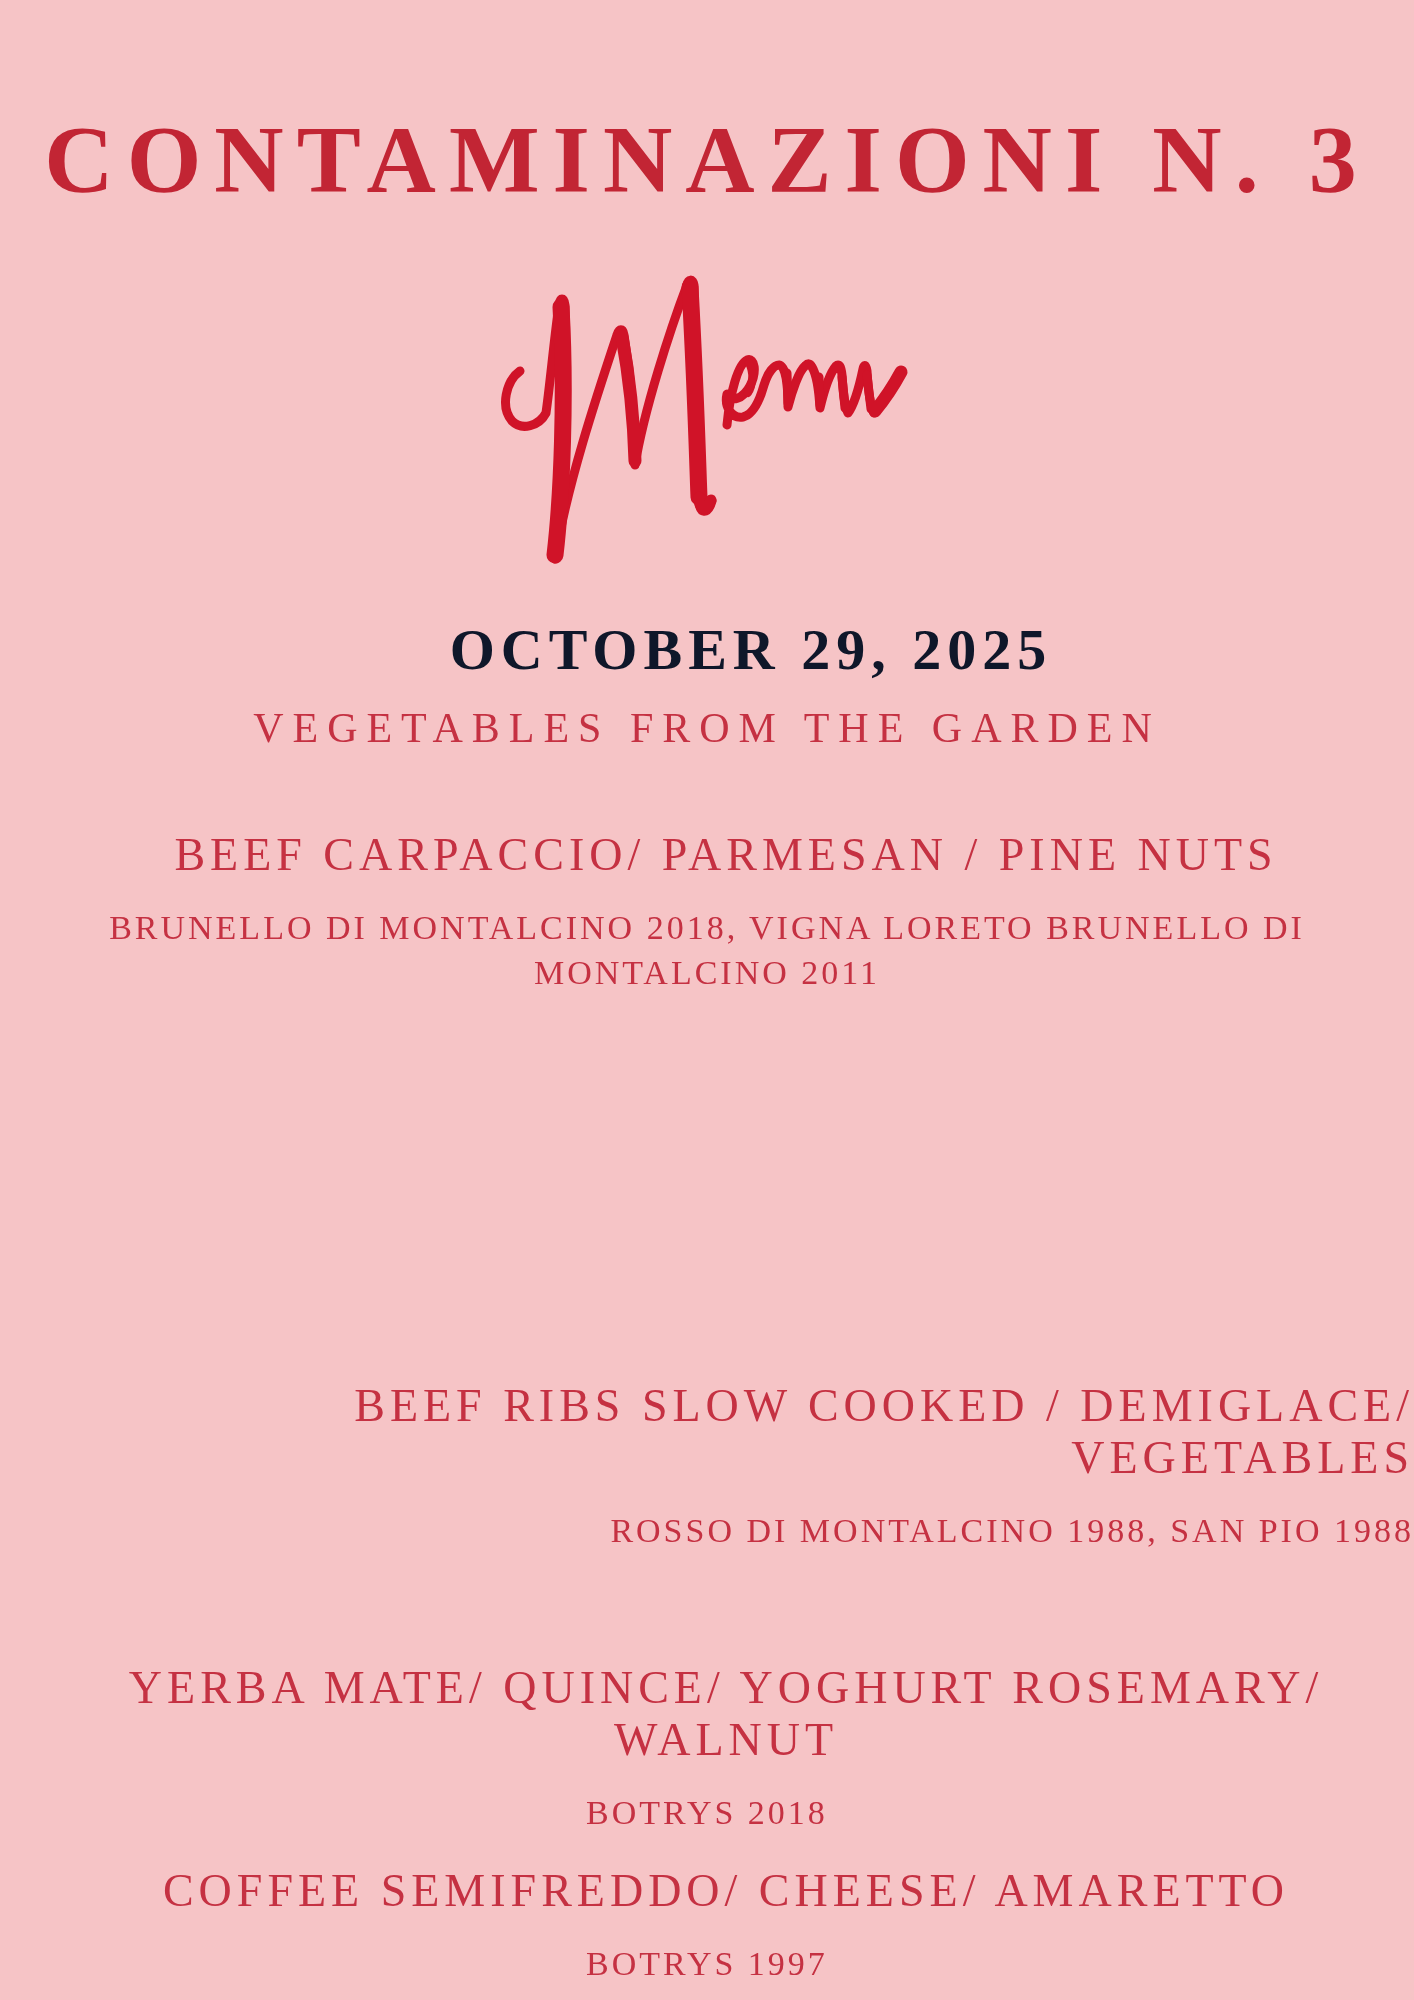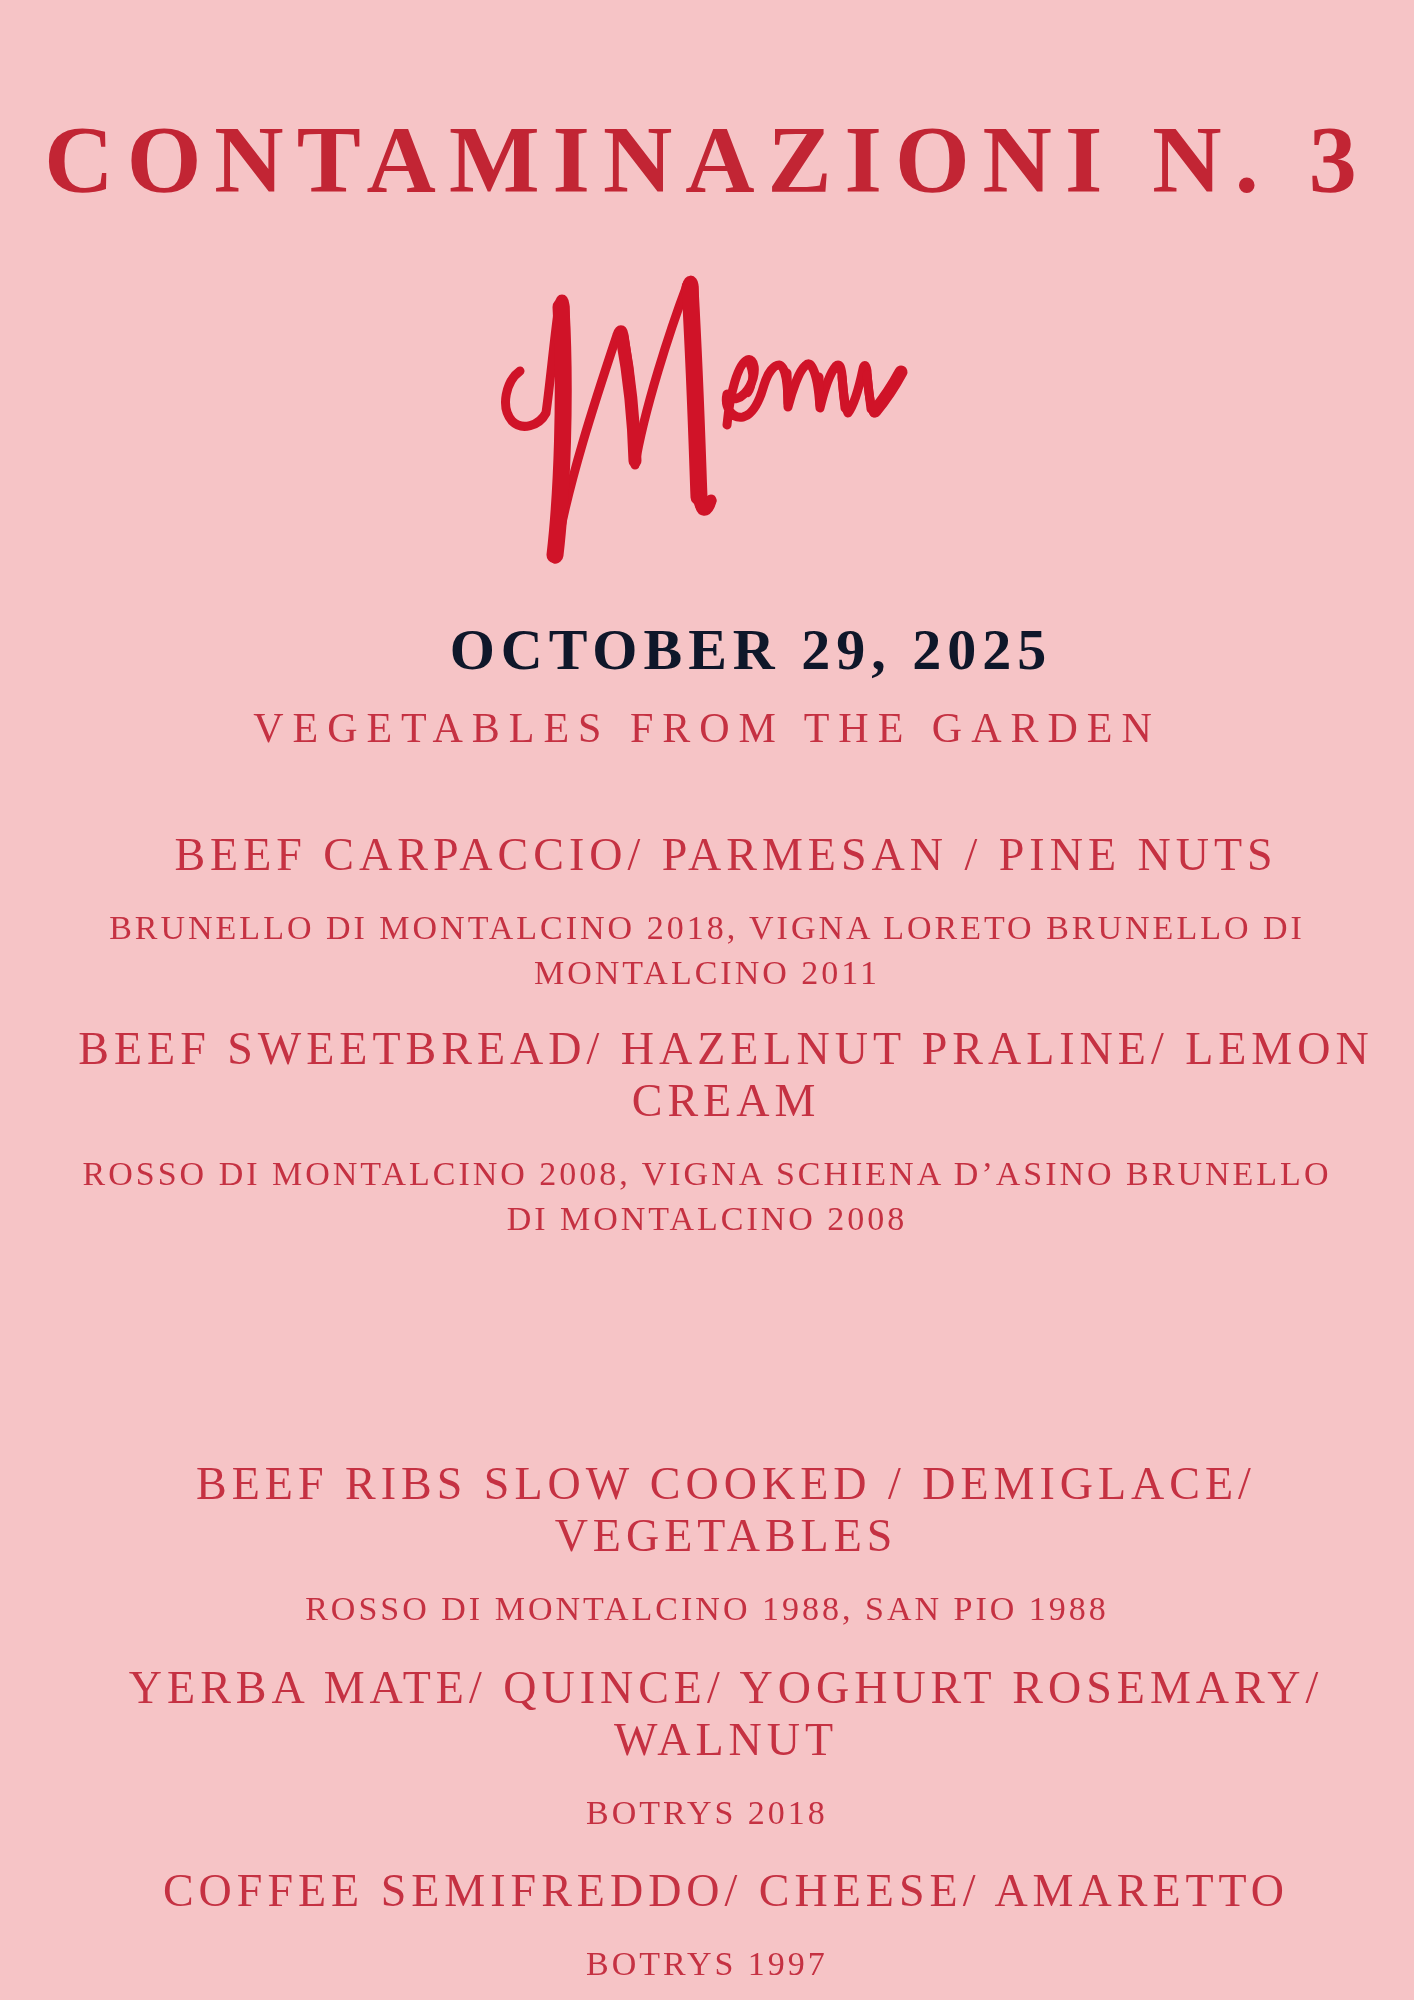--- a/index.html
+++ b/index.html
@@ -36,21 +36,21 @@
     letter-spacing:5px; color:#c53142;padding-left:38px;
   }
   .course-wine {
     font-size:34px; line-height:45px;
     letter-spacing:3px; color:#c53142;
     margin-top:6px;
   }
   .c1 { top:811px; }
   .c2 { top:1005px; }
   .c3 { top:1247px; }
-  .c4 { top:1440px; }
+  .c4 { top:1362px;text-align:right; }
   .c5 { top:1644px;text-align:center; }
   .c6 { top:1847px; }
   .script-stroke { fill:none; stroke:#d01328; stroke-linecap:round; stroke-linejoin:round; }
 </style>
 </head>
 <body>
 
 <div class="page">
 
   <div class="centered title">CONTAMINAZIONI N. 3</div>
@@ -105,26 +105,20 @@
   <div class="centered date">OCTOBER 29, 2025</div>
 
   <div class="centered section-header">VEGETABLES FROM THE GARDEN</div>
 
   <div class="centered c1">
     <div class="course-name">BEEF CARPACCIO/ PARMESAN / PINE NUTS</div>
     <div class="course-wine">BRUNELLO DI MONTALCINO 2018, VIGNA LORETO BRUNELLO DI
 MONTALCINO 2011</div>
   </div>
 
-  <div class="centered c2">
-    <div class="course-name">BEEF SWEETBREAD/ HAZELNUT PRALINE/ LEMON
-CREAM</div>
-    <div class="course-wine">ROSSO DI MONTALCINO 2008, VIGNA SCHIENA D’ASINO BRUNELLO
-DI MONTALCINO 2008</div>
-  </div>
 
 
   <div class="centered c4">
     <div class="course-name">BEEF RIBS SLOW COOKED / DEMIGLACE/
 VEGETABLES</div>
     <div class="course-wine">ROSSO DI MONTALCINO 1988, SAN PIO 1988</div>
   </div>
 
   <div class="centered c5">
     <div class="course-name">YERBA MATE/ QUINCE/ YOGHURT ROSEMARY/

